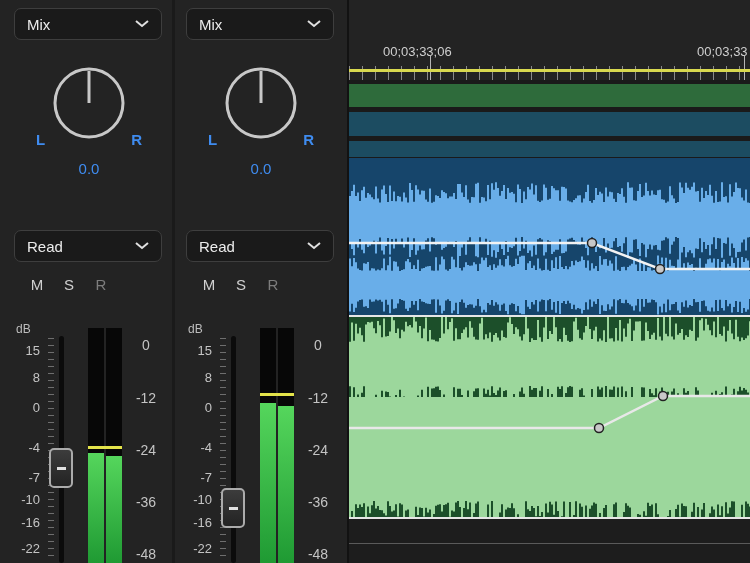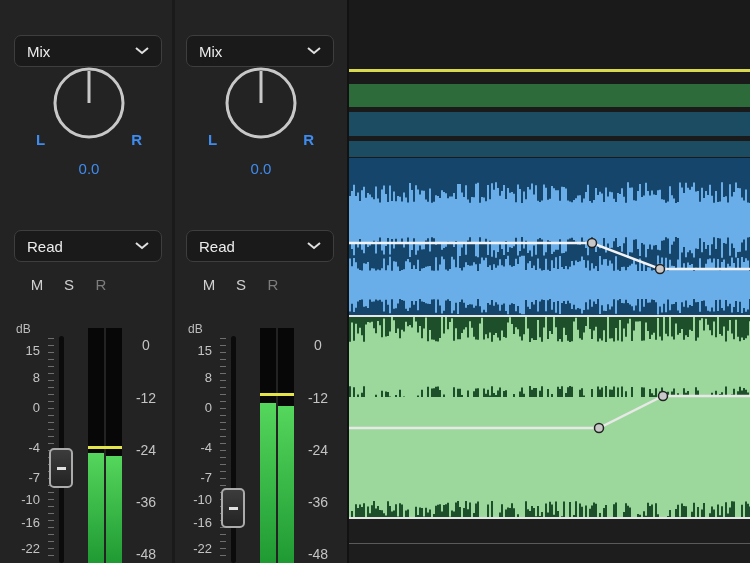--- a/index.html
+++ b/index.html
@@ -9,21 +9,21 @@
   
   .strip{position:absolute;top:0;width:166px;height:563px;}
   .strip-0{left:6px;}
   .strip-1{left:178px;}
   .strip-divider{position:absolute;top:0;left:172px;width:3px;height:563px;background:#1a1a1a;}
 
   .dd{position:absolute;left:8px;width:148px;height:32px;background:#1a1a1a;
       border:1px solid #3e3e3e;border-radius:7px;display:flex;align-items:center;
       justify-content:space-between;padding:0 12px;box-sizing:border-box;
       color:#ececec;font-size:15px;cursor:default;}
-  .dd-track{top:35px;}
+  .dd-track{top:8px;}
   .dd-auto{top:230px;}
   .chev{flex:0 0 auto;}
 
   .knob{position:absolute;top:58px;left:35px;}
   .pan-l,.pan-r{position:absolute;top:131px;font-size:15px;font-weight:bold;color:#3f8cf0;}
   .pan-l{left:30px;}
   .pan-r{right:30px;}
   .pan-val{position:absolute;top:160px;left:0;width:166px;text-align:center;
            color:#3f8cf0;font-size:15px;}
 
@@ -203,20 +203,27 @@
         <span style="top: 390px;">-12</span>
         <span style="top: 442px;">-24</span>
         <span style="top: 494px;">-36</span>
         <span style="top: 546px;">-48</span>
       </div>
   </div>
 
   <div class="strip-divider"></div>
 
   <div class="timeline">
+    <div class="ruler">
+      <span class="timecode tc-left">00;03;33;06</span>
+      <span class="timecode tc-right">00;03;33</span>
+      <div class="minor-ticks"></div>
+      <div class="major-tick" style="left:81px"></div>
+      <div class="major-tick" style="left:395px"></div>
+    </div>
     <div class="work-bar"></div>
 
     <div class="trackbar bar-video"></div>
     <div class="trackbar bar-teal1"></div>
     <div class="trackbar bar-teal2"></div>
 
     <svg class="audio-track track-blue wave-svg" width="403" height="157">
         <rect width="403" height="157" fill="#16456b"></rect>
         <path d="M1 38.0V86.0M3 32.9V91.1M5 26.8V97.2M7 38.1V85.9M9 34.6V89.4M11 43.0V81.0M13 32.2V91.8M15 28.7V95.3M17 39.8V84.2M19 35.1V88.9M21 36.6V87.4M23 39.3V84.7M25 41.2V82.8M27 28.4V95.6M29 40.6V83.4M31 44.6V79.4M33 31.5V92.5M35 27.4V96.6M37 36.0V88.0M39 44.0V80.0M41 27.4V96.6M43 43.1V80.9M45 33.4V90.6M47 43.2V80.8M49 37.9V86.1M51 38.8V85.2M53 43.4V80.6M55 34.5V89.5M57 39.5V84.5M59 44.5V79.5M61 25.0V99.0M63 31.9V92.1M65 43.7V80.3M67 27.2V96.8M69 31.5V92.5M71 36.5V87.5M73 32.4V91.6M75 32.7V91.3M77 41.6V82.4M79 43.7V80.3M81 30.5V93.5M83 44.8V79.2M85 43.8V80.2M87 37.2V86.8M89 37.9V86.1M91 39.9V84.1M93 32.3V91.7M95 34.1V89.9M97 35.3V88.7M99 40.3V83.7M101 38.5V85.5M103 38.5V85.5M105 35.0V89.0M107 40.9V83.1M109 25.9V98.1M111 26.0V98.0M113 34.4V89.6M115 39.1V84.9M117 27.3V96.7M119 41.6V82.4M121 44.7V79.3M123 39.1V84.9M125 39.2V84.8M127 25.8V98.2M129 24.7V99.3M131 44.8V79.2M133 38.9V85.1M135 39.6V84.4M137 43.2V80.8M139 26.9V97.1M141 41.2V82.8M143 25.3V98.7M145 31.8V92.2M147 24.3V99.7M149 30.1V93.9M151 37.8V86.2M153 33.0V91.0M155 27.0V97.0M157 41.0V83.0M159 30.1V93.9M161 34.8V89.2M163 34.1V89.9M165 35.7V88.3M167 44.3V79.7M169 26.6V97.4M171 31.1V92.9M173 44.9V79.1M175 33.4V90.6M177 41.3V82.7M179 29.0V95.0M181 31.5V92.5M183 25.4V98.6M185 36.5V87.5M187 27.2V96.8M189 42.8V81.2M191 43.9V80.1M193 42.4V81.6M195 26.6V97.4M197 29.7V94.3M199 41.7V82.3M201 40.7V83.3M203 28.0V96.0M205 30.3V93.7M207 32.3V91.7M209 32.2V91.8M211 42.8V81.2M213 28.8V95.2M215 29.0V95.0M217 30.6V93.4M219 42.4V81.6M221 43.5V80.5M223 44.3V79.7M225 42.1V81.9M227 40.3V83.7M229 37.5V86.5M231 37.2V86.8M233 44.6V79.4M235 40.6V83.4M237 34.1V89.9M239 26.7V97.3M241 43.0V81.0M243 44.8V79.2M245 41.9V82.1M247 30.1V93.9M249 37.1V86.9M251 33.8V90.2M253 35.4V88.6M255 44.0V80.0M257 29.4V94.6M259 38.4V85.6M261 33.8V90.2M263 34.2V89.8M265 40.8V83.2M267 44.0V80.0M269 35.0V89.0M271 35.9V88.1M273 30.3V93.7M275 38.7V85.3M277 44.7V79.3M279 24.3V99.7M281 29.7V94.3M283 29.6V94.4M285 42.2V81.8M287 42.8V81.2M289 33.0V91.0M291 26.1V97.9M293 39.0V85.0M295 37.6V86.4M297 24.8V99.2M299 32.9V91.1M301 37.6V86.4M303 32.6V91.4M305 36.4V87.6M307 37.0V87.0M309 32.2V91.8M311 31.8V92.2M313 41.3V82.7M315 41.8V82.2M317 44.7V79.3M319 43.4V80.6M321 28.2V95.8M323 37.2V86.8M325 40.6V83.4M327 45.0V79.0M329 44.1V79.9M331 24.6V99.4M333 29.5V94.5M335 35.1V88.9M337 24.7V99.3M339 29.8V94.2M341 31.7V92.3M343 28.7V95.3M345 24.5V99.5M347 33.6V90.4M349 33.0V91.0M351 43.7V80.3M353 29.8V94.2M355 40.1V83.9M357 33.1V90.9M359 37.1V86.9M361 26.7V97.3M363 37.8V86.2M365 44.8V79.2M367 33.0V91.0M369 43.9V80.1M371 43.5V80.5M373 24.2V99.8M375 39.1V84.9M377 38.3V85.7M379 44.6V79.4M381 26.2V97.8M383 38.4V85.6M385 34.0V90.0M387 24.5V99.5M389 30.0V94.0M391 30.3V93.7M393 39.6V84.4M395 42.5V81.5M397 31.6V92.4M399 44.6V79.4M401 44.9V79.1" stroke="#69aee9" stroke-width="2" fill="none"></path>
         <path d="M1 100.4V153.6M3 108.3V145.7M5 100.0V154.0M7 104.2V149.8M9 110.5V143.5M11 111.9V142.1M13 112.5V141.5M15 105.3V148.7M17 105.7V148.3M19 104.0V150.0M21 112.5V141.5M23 110.3V143.7M25 110.6V143.4M27 112.4V141.6M29 111.5V142.5M31 112.3V141.7M33 110.3V143.7M35 100.4V153.6M37 112.3V141.7M39 107.2V146.8M41 98.8V155.2M43 112.7V141.3M45 103.2V150.8M47 103.7V150.3M49 108.4V145.6M51 113.0V141.0M53 112.0V142.0M55 111.3V142.7M57 103.3V150.7M59 100.9V153.1M61 104.2V149.8M63 111.1V142.9M65 107.2V146.8M67 110.9V143.1M69 101.8V152.2M71 112.9V141.1M73 110.4V143.6M75 109.9V144.1M77 108.8V145.2M79 108.2V145.8M81 108.1V145.9M83 112.6V141.4M85 112.8V141.2M87 99.2V154.8M89 112.5V141.5M91 106.6V147.4M93 98.4V155.6M95 101.2V152.8M97 111.4V142.6M99 112.7V141.3M101 111.0V143.0M103 98.7V155.3M105 101.6V152.4M107 109.3V144.7M109 97.9V156.1M111 110.0V144.0M113 112.4V141.6M115 109.2V144.8M117 104.3V149.7M119 107.1V146.9M121 107.7V146.3M123 107.4V146.6M125 104.3V149.7M127 106.3V147.7M129 112.9V141.1M131 105.8V148.2M133 99.6V154.4M135 102.2V151.8M137 99.8V154.2M139 109.1V144.9M141 107.3V146.7M143 111.9V142.1M145 106.2V147.8M147 109.8V144.2M149 107.4V146.6M151 101.2V152.8M153 107.2V146.8M155 108.5V145.5M157 100.9V153.1M159 97.8V156.2M161 107.2V146.8M163 108.7V145.3M165 108.1V145.9M167 100.8V153.2M169 105.9V148.1M171 98.8V155.2M173 97.8V156.2M175 97.8V156.2M177 112.1V141.9M179 105.3V148.7M181 103.0V151.0M183 110.1V143.9M185 107.5V146.5M187 112.0V142.0M189 100.4V153.6M191 110.4V143.6M193 112.6V141.4M195 112.0V142.0M197 100.7V153.3M199 111.7V142.3M201 113.0V141.0M203 102.2V151.8M205 110.1V143.9M207 99.2V154.8M209 111.1V142.9M211 97.9V156.1M213 108.9V145.1M215 111.0V143.0M217 108.1V145.9M219 111.2V142.8M221 108.7V145.3M223 102.9V151.1M225 107.3V146.7M227 102.5V151.5M229 103.9V150.1M231 103.3V150.7M233 98.6V155.4M235 102.1V151.9M237 109.8V144.2M239 102.5V151.5M241 112.4V141.6M243 105.2V148.8M245 110.6V143.4M247 107.9V146.1M249 112.9V141.1M251 97.9V156.1M253 106.7V147.3M255 101.3V152.7M257 100.9V153.1M259 107.7V146.3M261 102.5V151.5M263 105.5V148.5M265 112.8V141.2M267 98.3V155.7M269 111.8V142.2M271 113.0V141.0M273 108.9V145.1M275 108.8V145.2M277 112.3V141.7M279 109.0V145.0M281 107.5V146.5M283 105.7V148.3M285 101.5V152.5M287 106.4V147.6M289 113.0V141.0M291 100.5V153.5M293 112.9V141.1M295 105.2V148.8M297 112.9V141.1M299 109.2V144.8M301 109.5V144.5M303 112.6V141.4M305 112.0V142.0M307 109.7V144.3M309 97.5V156.5M311 105.5V148.5M313 99.5V154.5M315 108.3V145.7M317 99.7V154.3M319 112.6V141.4M321 101.7V152.3M323 107.8V146.2M325 107.9V146.1M327 109.9V144.1M329 101.4V152.6M331 99.0V155.0M333 109.8V144.2M335 105.2V148.8M337 111.5V142.5M339 104.6V149.4M341 107.1V146.9M343 106.0V148.0M345 112.9V141.1M347 109.8V144.2M349 109.9V144.1M351 100.3V153.7M353 111.0V143.0M355 111.5V142.5M357 105.8V148.2M359 101.2V152.8M361 100.6V153.4M363 104.6V149.4M365 100.5V153.5M367 111.9V142.1M369 101.0V153.0M371 112.3V141.7M373 104.0V150.0M375 101.5V152.5M377 112.1V141.9M379 105.7V148.3M381 108.3V145.7M383 99.4V154.6M385 105.0V149.0M387 111.1V142.9M389 100.0V154.0M391 110.3V143.7M393 99.1V154.9M395 104.0V150.0M397 100.2V153.8M399 102.5V151.5M401 112.9V141.1" stroke="#69aee9" stroke-width="2" fill="none"></path>

